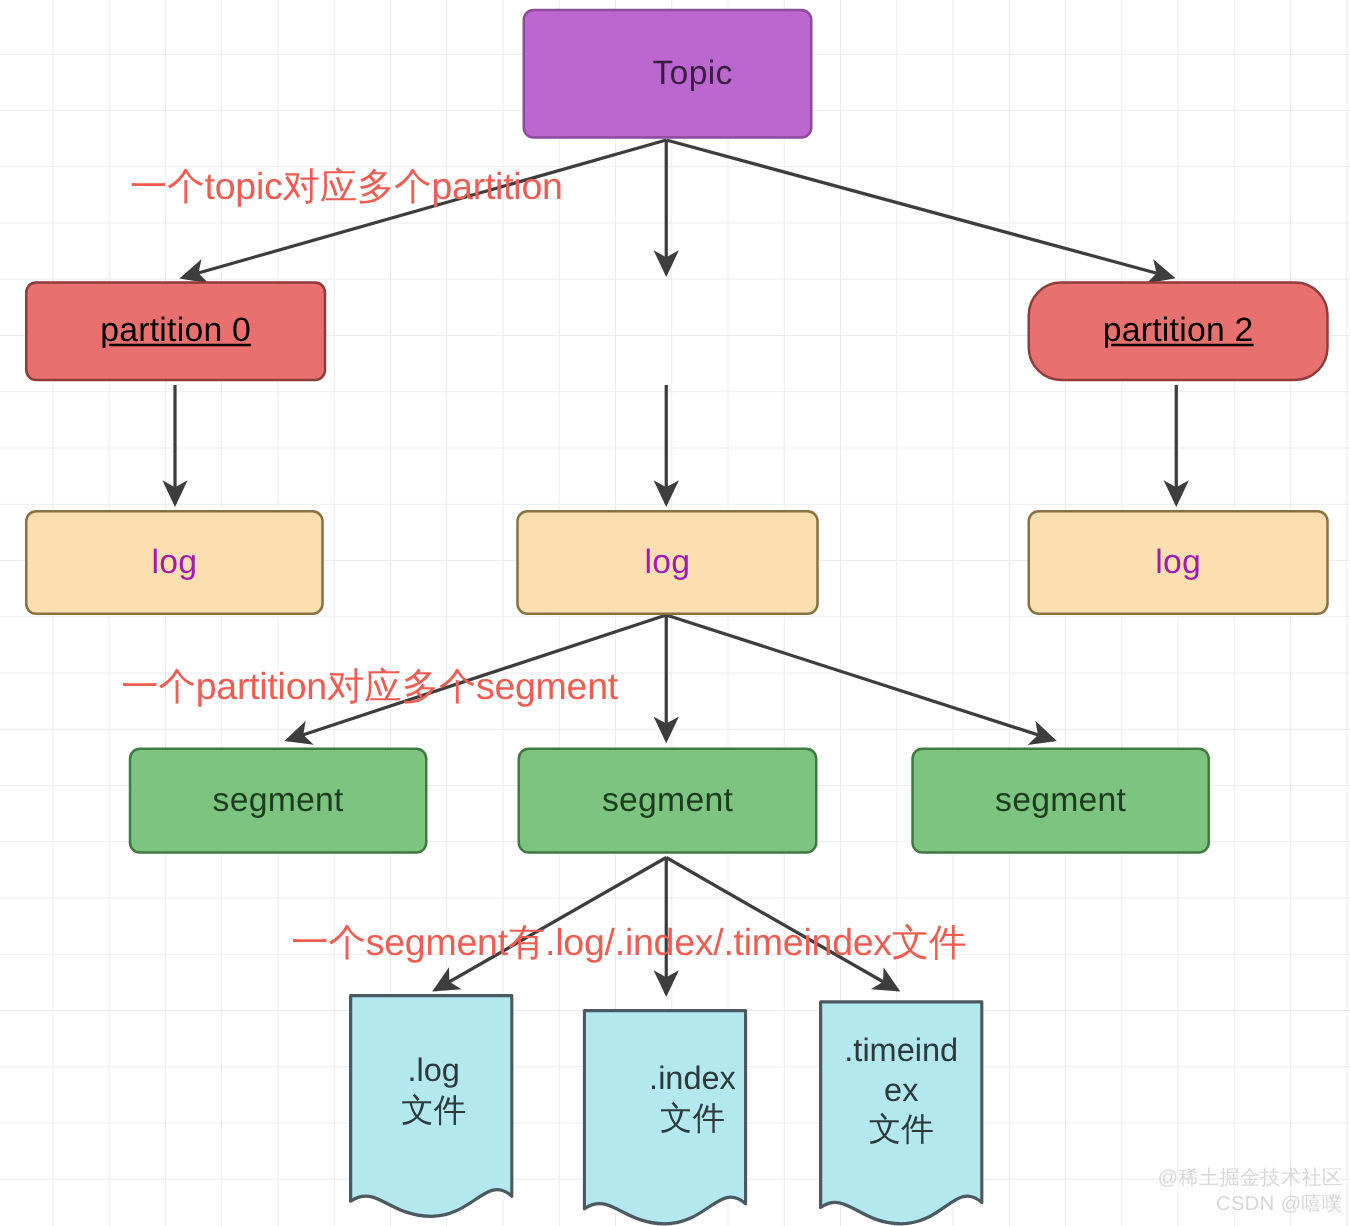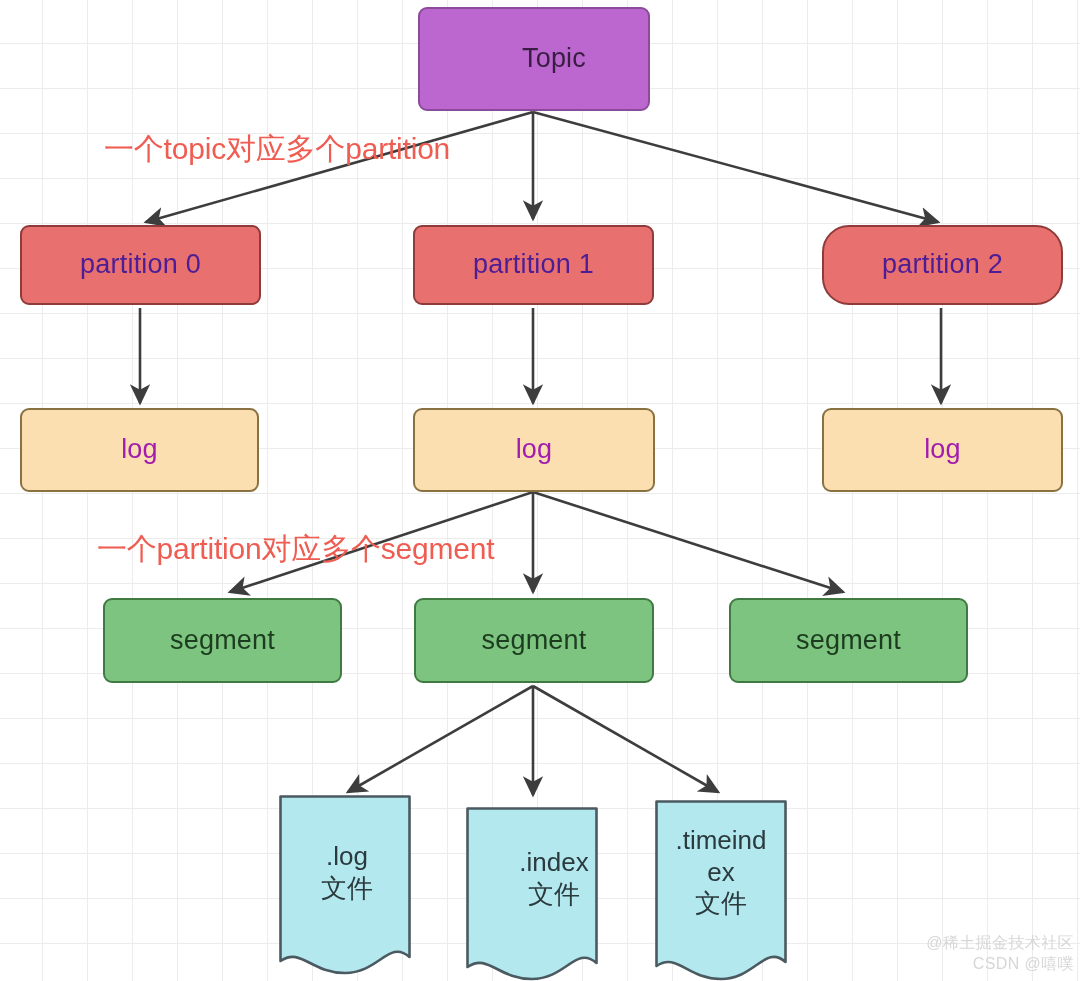--- a/index.html
+++ b/index.html
@@ -47,21 +47,22 @@
     letter-spacing: .2px;
   }
   .node.topic {
     background: #bb67cf;
     border-color: #8b4a9a;
     color: #3a1d43;
   }
   .node.partition {
     background: #e8716f;
     border-color: #8e3c3b;
-    color: #4c1d95;
+    color: #000000;
+    text-decoration: underline;
   }
   .node.logbox {
     background: #fbdfb0;
     border-color: #8a7142;
     color: #a21caf;
   }
   .node.segment {
     background: #7cc47f;
     border-color: #3f7a42;
     color: #1d3c1f;
@@ -134,23 +135,20 @@
     </g>
   </svg>
 
   <div class="node topic" style="left:418px; top:7px; width:232px; height:104px;padding-left:40px;">
     <span>Topic</span>
   </div>
 
   <div class="node partition" style="left:20px; top:225px; width:241px; height:80px;">
     <span>partition 0</span>
   </div>
-  <div class="node partition" style="left:413px; top:225px; width:241px; height:80px;">
-    <span>partition 1</span>
-  </div>
   <div class="node partition" style="left:822px; top:225px; width:241px; height:80px;border-radius:27px;">
     <span>partition 2</span>
   </div>
 
   <div class="node logbox" style="left:20px; top:408px; width:239px; height:84px;">
     <span>log</span>
   </div>
   <div class="node logbox" style="left:413px; top:408px; width:242px; height:84px;">
     <span>log</span>
   </div>
@@ -188,17 +186,18 @@
     <svg width="132" height="181" viewBox="0 0 132 181">
       <path d="M1.5,1.5 L130.5,1.5 L130.5,162 C110,144 100,179 66,179 C32,179 22,152 1.5,166 Z" fill="#b3e8ef" stroke="#4a5a60" stroke-width="2.6" stroke-linejoin="round"></path>
     </svg>
     <div class="doc-label" style="top:25px;">.timeind
 ex
 文件</div>
   </div>
 
   <div class="note" style="left:104px; top:129px;">一个topic对应多个partition</div>
   <div class="note" style="left:97px; top:529px;">一个partition对应多个segment</div>
+  <div class="note" style="left:233px; top:734px;">一个segment有.log/.index/.timeindex文件</div>
 
   <div class="watermark" style="right:6px; bottom:6px;">@稀土掘金技术社区
 CSDN @嘻噗</div>
 
 </div>
 
 </body></html>

